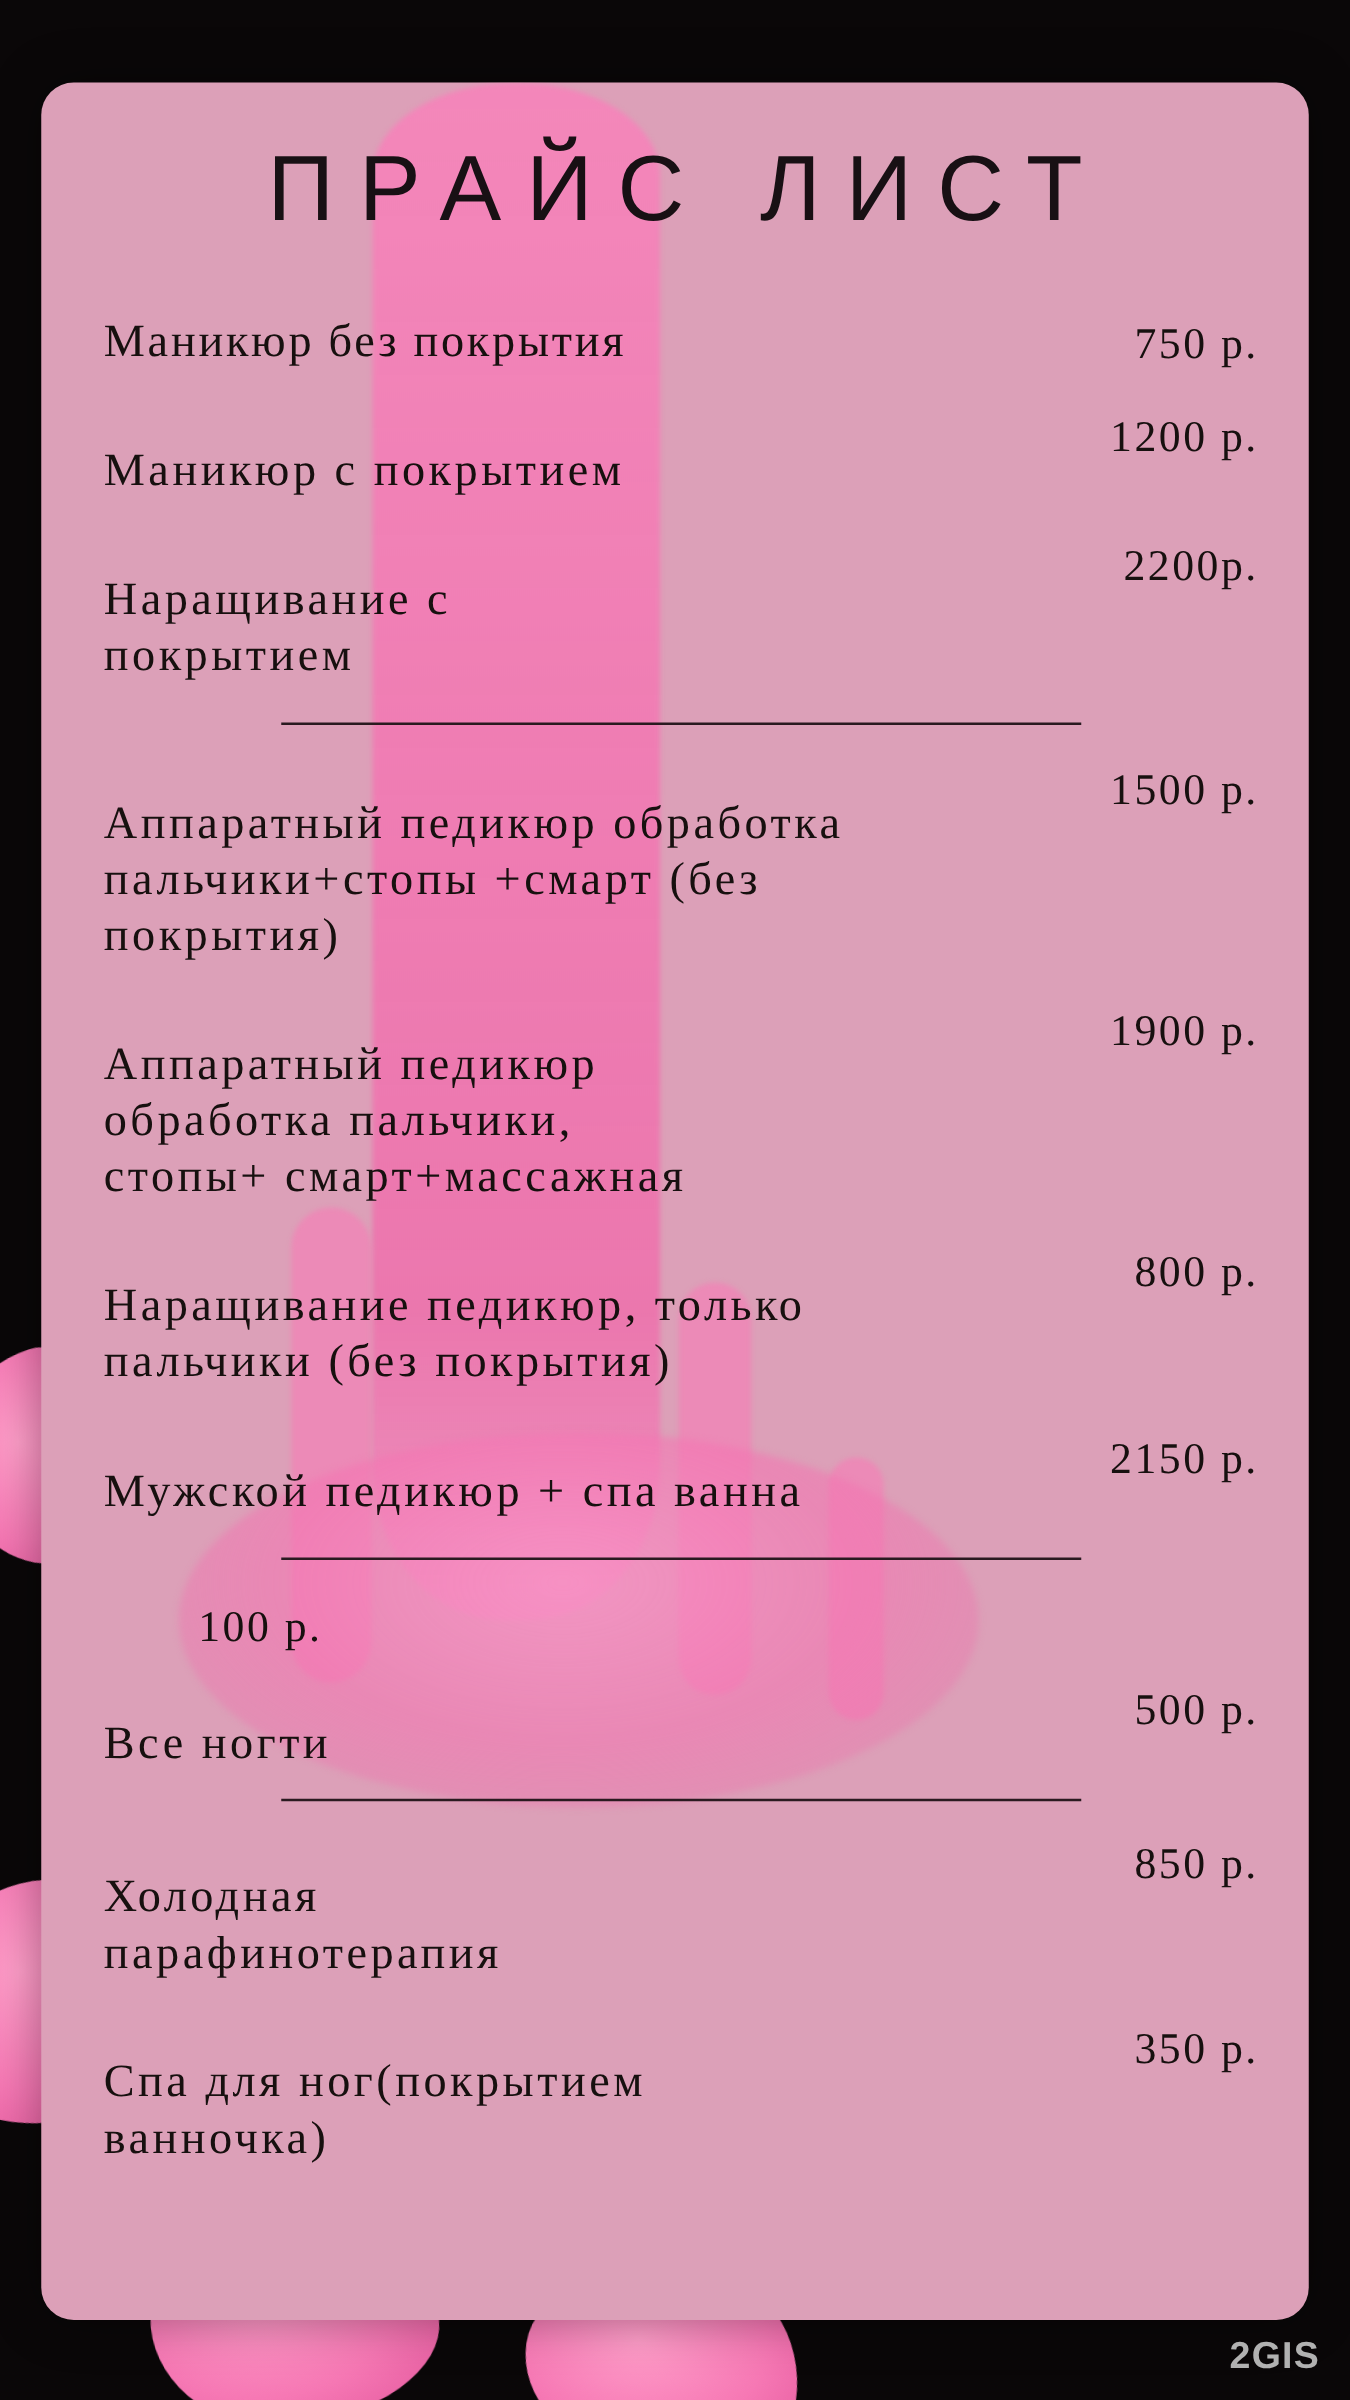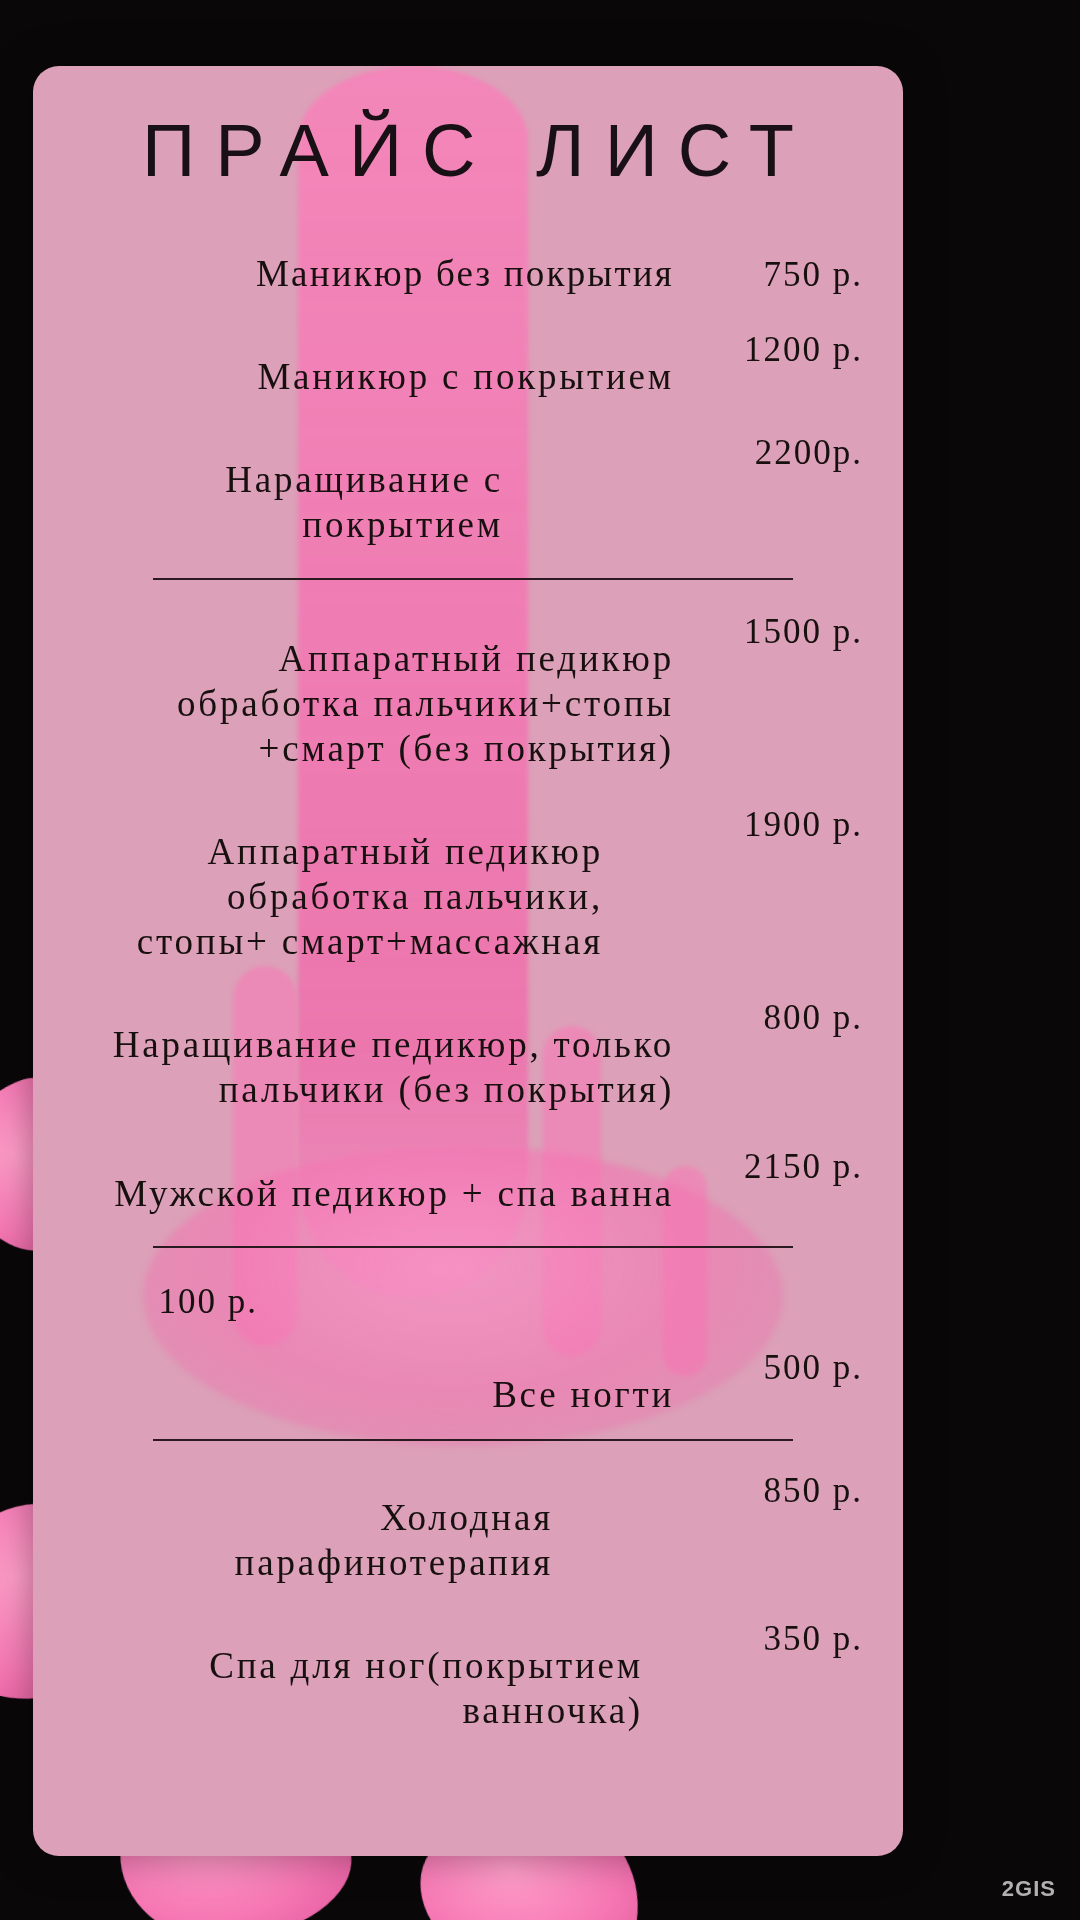--- a/index.html
+++ b/index.html
@@ -58,21 +58,21 @@
     background: radial-gradient(ellipse at 40% 40%, #ff9ec9 0%, #f678b4 55%, #e2559b 100%);
     border-radius: 60% 40% 55% 45% / 50% 60% 40% 50%;
     filter: blur(0.5px);
   }
 
   
   #card {
     position: absolute;
     left: 33px;
     top: 66px;
-    width: 870px;
+    width: 1014px;
     height: 1790px;
     background: #dca0b8;
     border-radius: 26px;
     box-shadow: 0 0 40px rgba(0,0,0,0.35);
     overflow: hidden;
   }
   
   #card::before {
     content: "";
     position: absolute;
@@ -137,21 +137,20 @@
     gap: 14px;
     margin-bottom: 30px;
   }
   .row .name {
     font-size: 37px;
     line-height: 1.22;
     letter-spacing: 2.2px;
     color: #17100f;
     flex: 1 1 auto;
     max-width: 720px;
-    text-align: right;
   }
   .row .price {
     font-size: 35px;
     letter-spacing: 2px;
     color: #17100f;
     white-space: nowrap;
     flex: 0 0 auto;
     padding-top: 4px;
     text-align: right;
     min-width: 175px;
@@ -168,21 +167,21 @@
   .divider.d2 { width: 640px; margin-top: 10px; margin-bottom: 30px; }
   .divider.d3 { width: 640px; margin-top: 16px; margin-bottom: 26px; }
 
   #watermark {
     position: absolute;
     right: 24px;
     bottom: 18px;
     z-index: 20;
     font-family: "Liberation Sans", sans-serif;
     font-weight: bold;
-    font-size: 22px;
+    font-size: 30px;
     letter-spacing: 1px;
     color: #cfcfcf;
     opacity: 0.85;
   }
 </style>
 </head>
 <body>
 
 <div id="backdrop">
   <div class="splash-core"></div>

